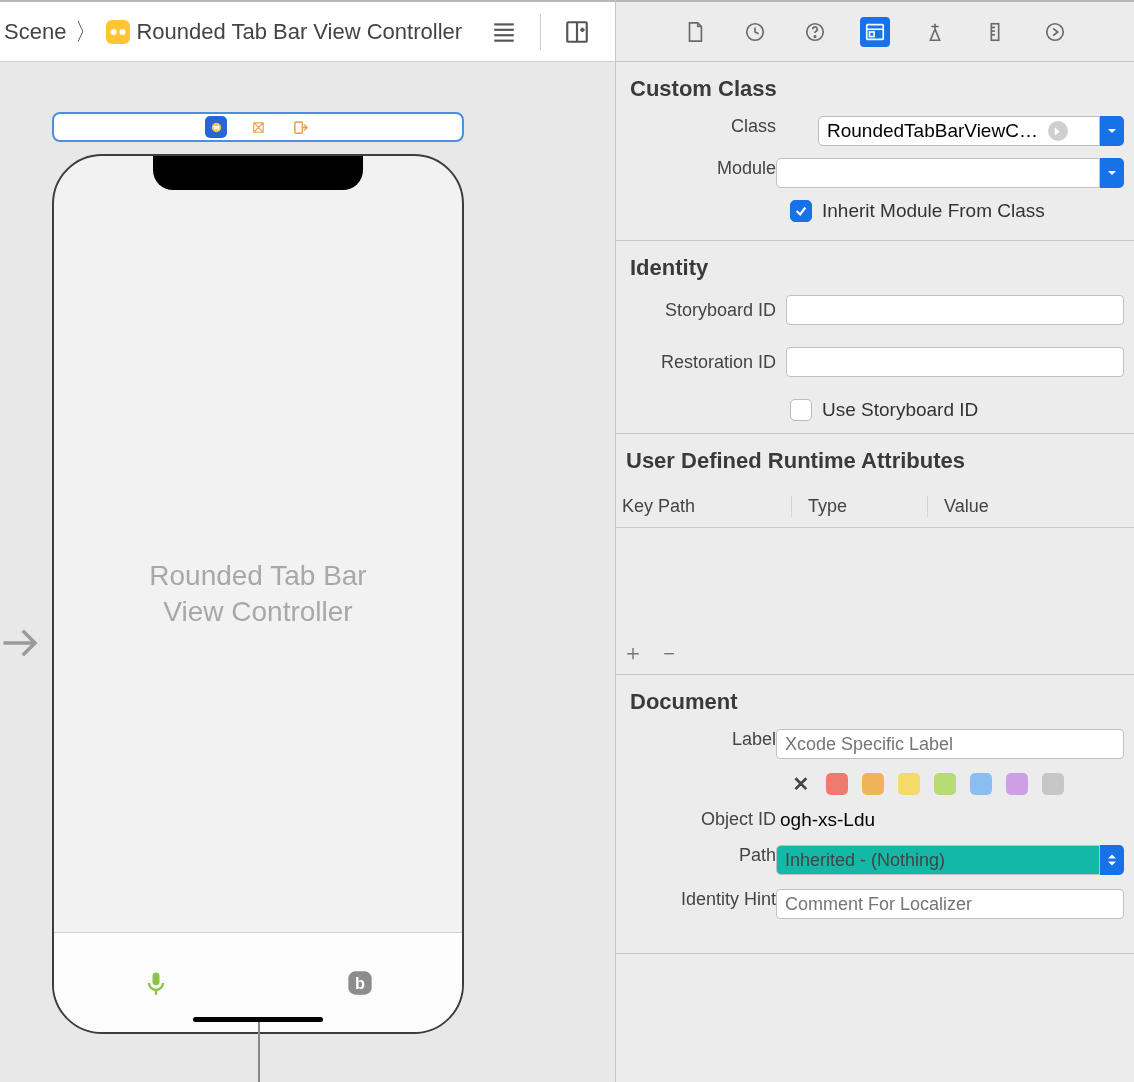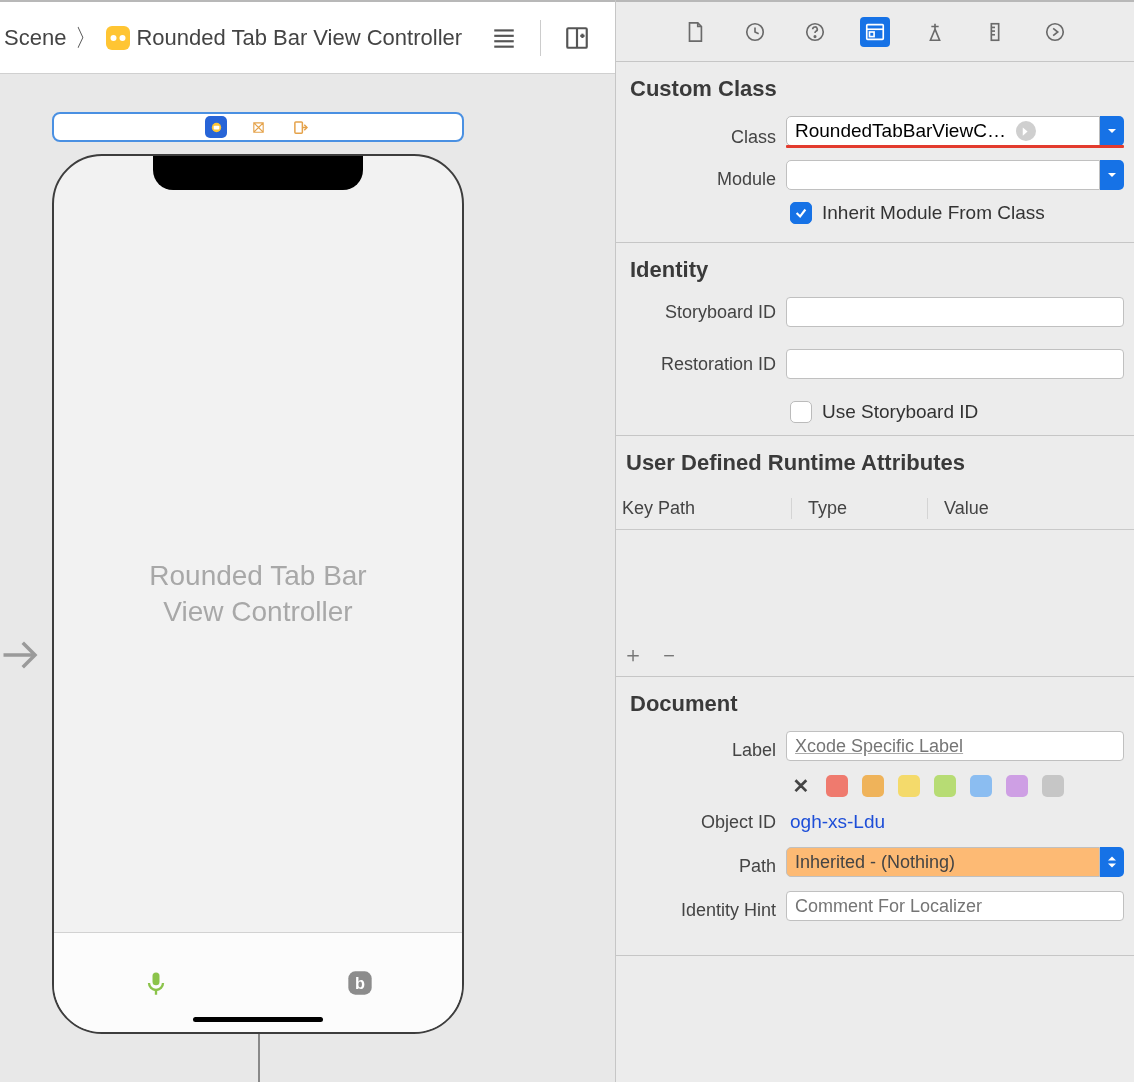--- a/index.html
+++ b/index.html
@@ -10,21 +10,21 @@
   display: flex;
   width: 1134px;
   height: 1082px;
   overflow: hidden;
 }
 .left-pane { flex: 1; display: flex; flex-direction: column; background:#ececec; position:relative; }
 .right-pane { width: 519px; background: #ececec; display: flex; flex-direction: column; border-left: 1px solid #c6c6c6;}
 
 
 .breadcrumb-bar {
-  height: 74px;
+  height: 62px;
   background: #fff;
   display: flex;
   align-items: center;
   border-top: 2px solid #b8b8b8;
   border-bottom: 1px solid #d0d0d0;
   padding: 0 4px;
 }
 .breadcrumb-text { font-size: 22px; color: #444; }
 .breadcrumb-item { display:flex; align-items:center; gap:6px; }
 .bc-chevron { margin: 0 8px; color:#555; font-size: 24px; font-weight:300;}
@@ -39,21 +39,21 @@
 
 
 .canvas-area {
   flex:1; position:relative; background:#e8e8e8; overflow:hidden;
 }
 .entry-arrow {
   position:absolute; left:0; top:560px; color:#9a9a9a;
 }
 .entry-arrow svg {width:42px; height:42px;}
 .scene-box {
-  position:absolute; left:52px; top:38px;
+  position:absolute; left:52px; top:50px;
 }
 .scene-header {
   width:412px; height:30px; border:2px solid #4a90e2; border-radius:8px; background:#fff;
   display:flex; align-items:center; justify-content:center; gap:20px;
 }
 .scene-hdr-icon { width:22px; height:22px; display:flex; align-items:center; justify-content:center; border-radius:5px;}
 .scene-hdr-icon.active { background:#2764d7;}
 .scene-hdr-icon.active svg { color:#fff;}
 .scene-hdr-icon svg { width:15px; height:15px; color:#d08b2f;}
 .scene-hdr-icon.orange3 svg{ color:#e08a2e;}
@@ -88,28 +88,28 @@
 .inspector-toolbar {
   height:62px; display:flex; align-items:center; justify-content:center; gap:30px;
   border-top:2px solid #b8b8b8; border-bottom:1px solid #c6c6c6;
 }
 .itb { width:30px; height:30px; display:flex; align-items:center; justify-content:center; color:#6a6a6a; border-radius:4px;}
 .itb.active { background:#1672e6; color:#fff; }
 .itb svg { width:22px; height:22px; }
 
 .section { border-bottom:1px solid #c6c6c6; padding:14px 10px 18px 10px; }
 .section-title { font-size:22px; font-weight:700; color:#3a3a3a; margin-bottom:14px; padding-left:4px;}
-.form-row { display:flex; align-items:flex-end; margin-bottom:12px; gap:10px; }
+.form-row { display:flex; align-items:flex-start; margin-bottom:12px; }
 .form-label { width:150px; text-align:right; font-size:18px; color:#444; }
 .form-field { flex:1; display:flex; align-items:center; }
 .text-input {
   flex:1; height:30px; border:1px solid #c0c0c0; border-radius:4px; background:#fff;
   font-size:18px; padding:0 8px; color:#333;
 }
-.text-input.readonly { background:#fdba74; color:#444; }
+.text-input.readonly { background:#14b8a6; color:#444; }
 .class-field-wrap { display:flex; align-items:center; width:100%;}
 .class-input {
   flex:1; height:30px; border:1px solid #bbb; border-radius:5px 0 0 5px;
   padding:0 8px; font-size:19px; background:#fff; display:flex; align-items:center; gap:4px; overflow:hidden; white-space:nowrap;
 }
 .class-arrow {
   width:20px;height:20px;margin-left:6px;border-radius:50%;background:#cfcfcf;
   display:flex;align-items:center;justify-content:center;color:#fff;font-size:13px;
 }
 .dd-stepper {
@@ -137,21 +137,21 @@
 .udra-col:last-child { border:none; }
 .udra-body { height:108px; }
 .udra-controls { display:flex; gap:14px; padding:6px 6px 10px 6px; color:#777;}
 .udra-controls .btn { width:22px; height:22px; display:flex; align-items:center; justify-content:center; font-size:22px; font-weight:300;}
 
 
 .doc-section { padding:14px 10px 20px;}
 .color-swatches { display:flex; gap:14px; padding-left:164px; margin-bottom:14px; align-items:center;}
 .swatch { width:22px;height:22px;border-radius:5px;}
 .swatch.x { background:none; display:flex;align-items:center;justify-content:center;color:#444;font-size:20px;font-weight:700;}
-.static-value { font-size:19px; color:#1d4ed8; padding-left:4px;}
+.static-value { font-size:19px; color:#000000; padding-left:4px;}
 .select-wrap { flex:1; display:flex; }
 .select-wrap .text-input { border-radius:5px 0 0 5px;}
 .doc-section .form-row {margin-bottom:14px;}
 </style>
 </head>
 <body>
 
 <div class="left-pane">
   <div class="breadcrumb-bar">
     <div class="breadcrumb-item">
@@ -294,21 +294,21 @@
           <polyline points="10 8 15 12 10 16"></polyline>
         </svg>
       </div>
   </div>
 
   <div class="section">
     <div class="section-title">Custom Class</div>
 
     <div class="form-row">
       <div class="form-label">Class</div>
-      <div class="form-field" style="flex-direction:column;align-items:stretch;">
+      <div class="form-field" style="flex-direction:row;align-items:stretch;margin-left:42px;">
         <div class="class-field-wrap">
           <div class="class-input">
             <span>RoundedTabBarViewC…</span>
             <span class="class-arrow">
               <svg viewBox="0 0 16 16" width="11" height="11" fill="#fff">
                   <path d="M4 2l7 6-7 6z"></path>
                 </svg>
             </span>
           </div>
           <div class="dd-stepper">
@@ -373,21 +373,21 @@
       <div class="btn">＋</div>
       <div class="btn">－</div>
     </div>
   </div>
 
   <div class="section doc-section">
     <div class="section-title">Document</div>
 
     <div class="form-row">
       <div class="form-label">Label</div>
-      <input class="text-input" style="color: rgb(170, 170, 170); text-decoration: underline;" placeholder="Xcode Specific Label">
+      <input class="text-input" style="color: rgb(170, 170, 170);" placeholder="Xcode Specific Label">
     </div>
 
     <div class="color-swatches">
       <div class="swatch x">✕</div>
       <div class="swatch" style="background:#ef7a6e;"></div>
       <div class="swatch" style="background:#efb35a;"></div>
       <div class="swatch" style="background:#f4da6b;"></div>
       <div class="swatch" style="background:#b7dc74;"></div>
       <div class="swatch" style="background:#8bbdf1;"></div>
       <div class="swatch" style="background:#ce9fe4;"></div>

